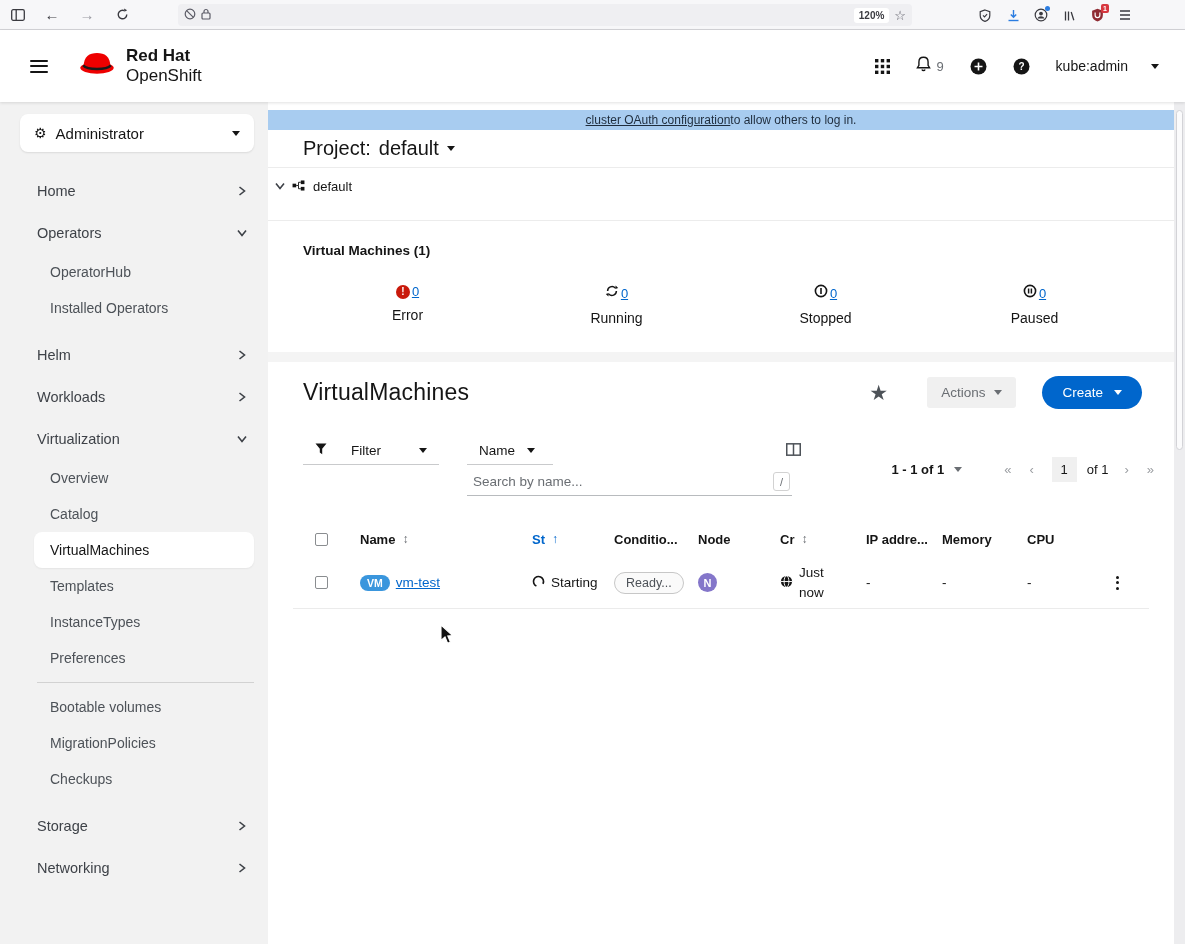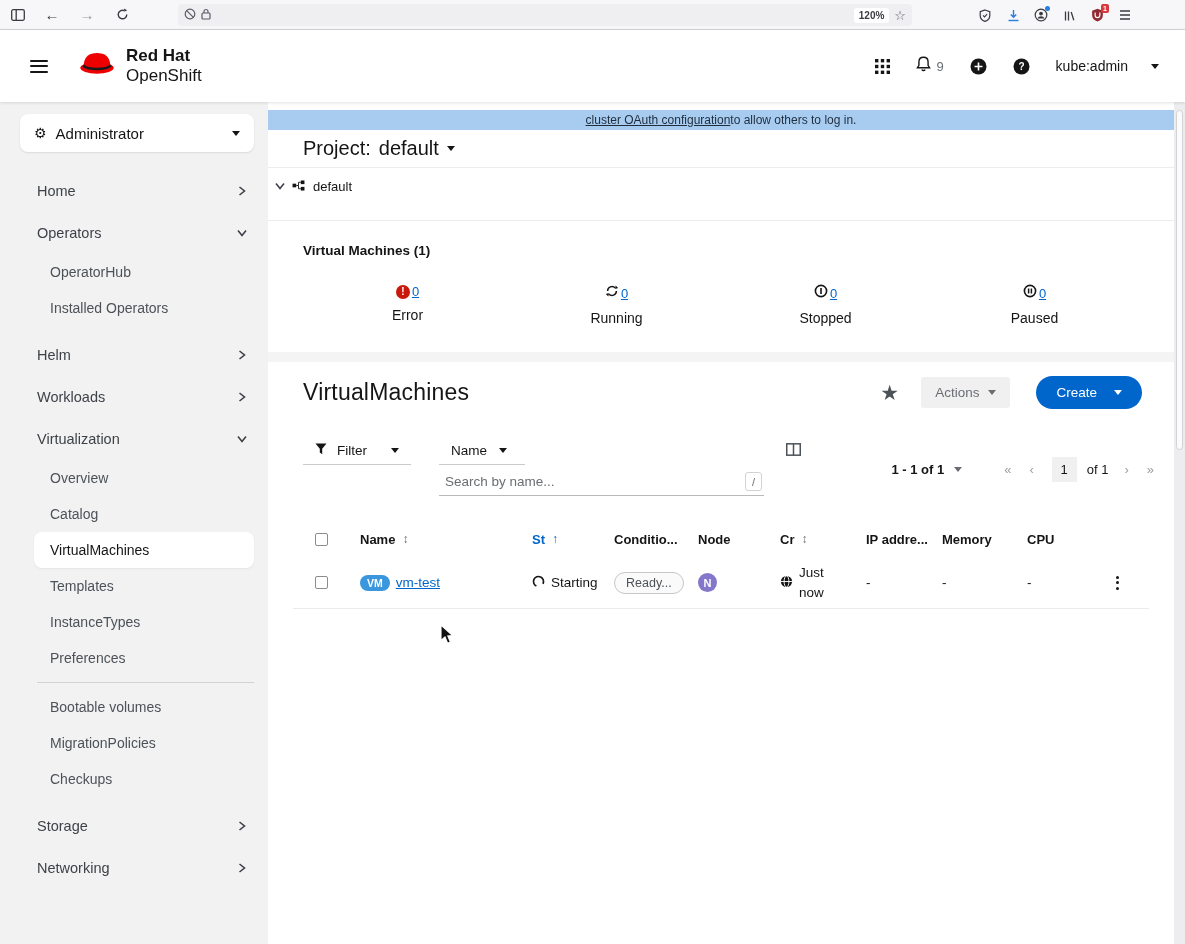--- a/index.html
+++ b/index.html
@@ -88,31 +88,31 @@
   .status-label { font-size:14px; color:#151515; }
   .err-circle { width:14px; height:14px; border-radius:50%; background:#c9190b; color:#fff;
     font-size:10px; font-weight:bold; display:flex; align-items:center; justify-content:center; }
 
   .gray-gap { height:10px; background:#f4f4f4; }
 
   .list-page { padding-top:14px; }
   .title-row { display:flex; align-items:center; padding:0 32px 0 35px; }
   .page-title { font-size:23px; font-weight:500; letter-spacing:.2px; }
   .fav-star { margin-left:auto; font-size:21px; color:#4d5258; cursor:pointer; line-height:1; }
-  .actions-btn { margin-left:22px; background:#f0f0f0; border:none; color:#6a6e73; font-size:13.5px;
+  .actions-btn { margin-left:39px; background:#f0f0f0; border:none; color:#6a6e73; font-size:13.5px;
     padding:8px 14px; border-radius:3px; display:flex; align-items:center; gap:9px; cursor:pointer;
     font-family:inherit; }
   .create-btn { margin-left:26px; background:#0066cc; border:none; color:#fff; font-size:13.5px;
-    padding:9px 20px; border-radius:19px; display:flex; align-items:center; gap:17px; cursor:pointer;
+    padding:9px 20px; border-radius:19px; display:flex; align-items:center; gap:11px; cursor:pointer;
     font-family:inherit;text-align:right; }
   .caret.white { border-top-color:#fff; }
 
   .toolbar { position:relative; margin-top:28px; padding:0 35px; height:62px; }
   .toolbar-left { display:flex; align-items:flex-start; gap:28px; }
-  .filter-btn { height:28px; display:flex; align-items:center; gap:10px; padding:0 12px;
+  .filter-btn { height:28px; display:flex; align-items:center; gap:24px; padding:0 12px;
     background:#fff; border:none; border-bottom:1px solid #c9cacc; font-size:13.5px; color:#151515;
     min-width:104px; cursor:pointer; font-family:inherit; }
   .filter-btn .caret { margin-left:14px; }
   .name-search { display:flex; flex-direction:column; }
   .name-dd { height:28px; display:flex; align-items:center; gap:12px; padding:0 12px;
     border-bottom:1px solid #c9cacc; font-size:13.5px; width:86px; cursor:pointer; }
   .search-wrap { margin-top:3px; width:325px; height:28px; border-bottom:1px solid #b8bbbe;
     display:flex; align-items:center; background:#fff; }
   .search-wrap input { flex:1; border:none; outline:none; font-size:13.5px; color:#151515;
     font-family:inherit; padding:0 4px 0 6px; background:transparent; }

